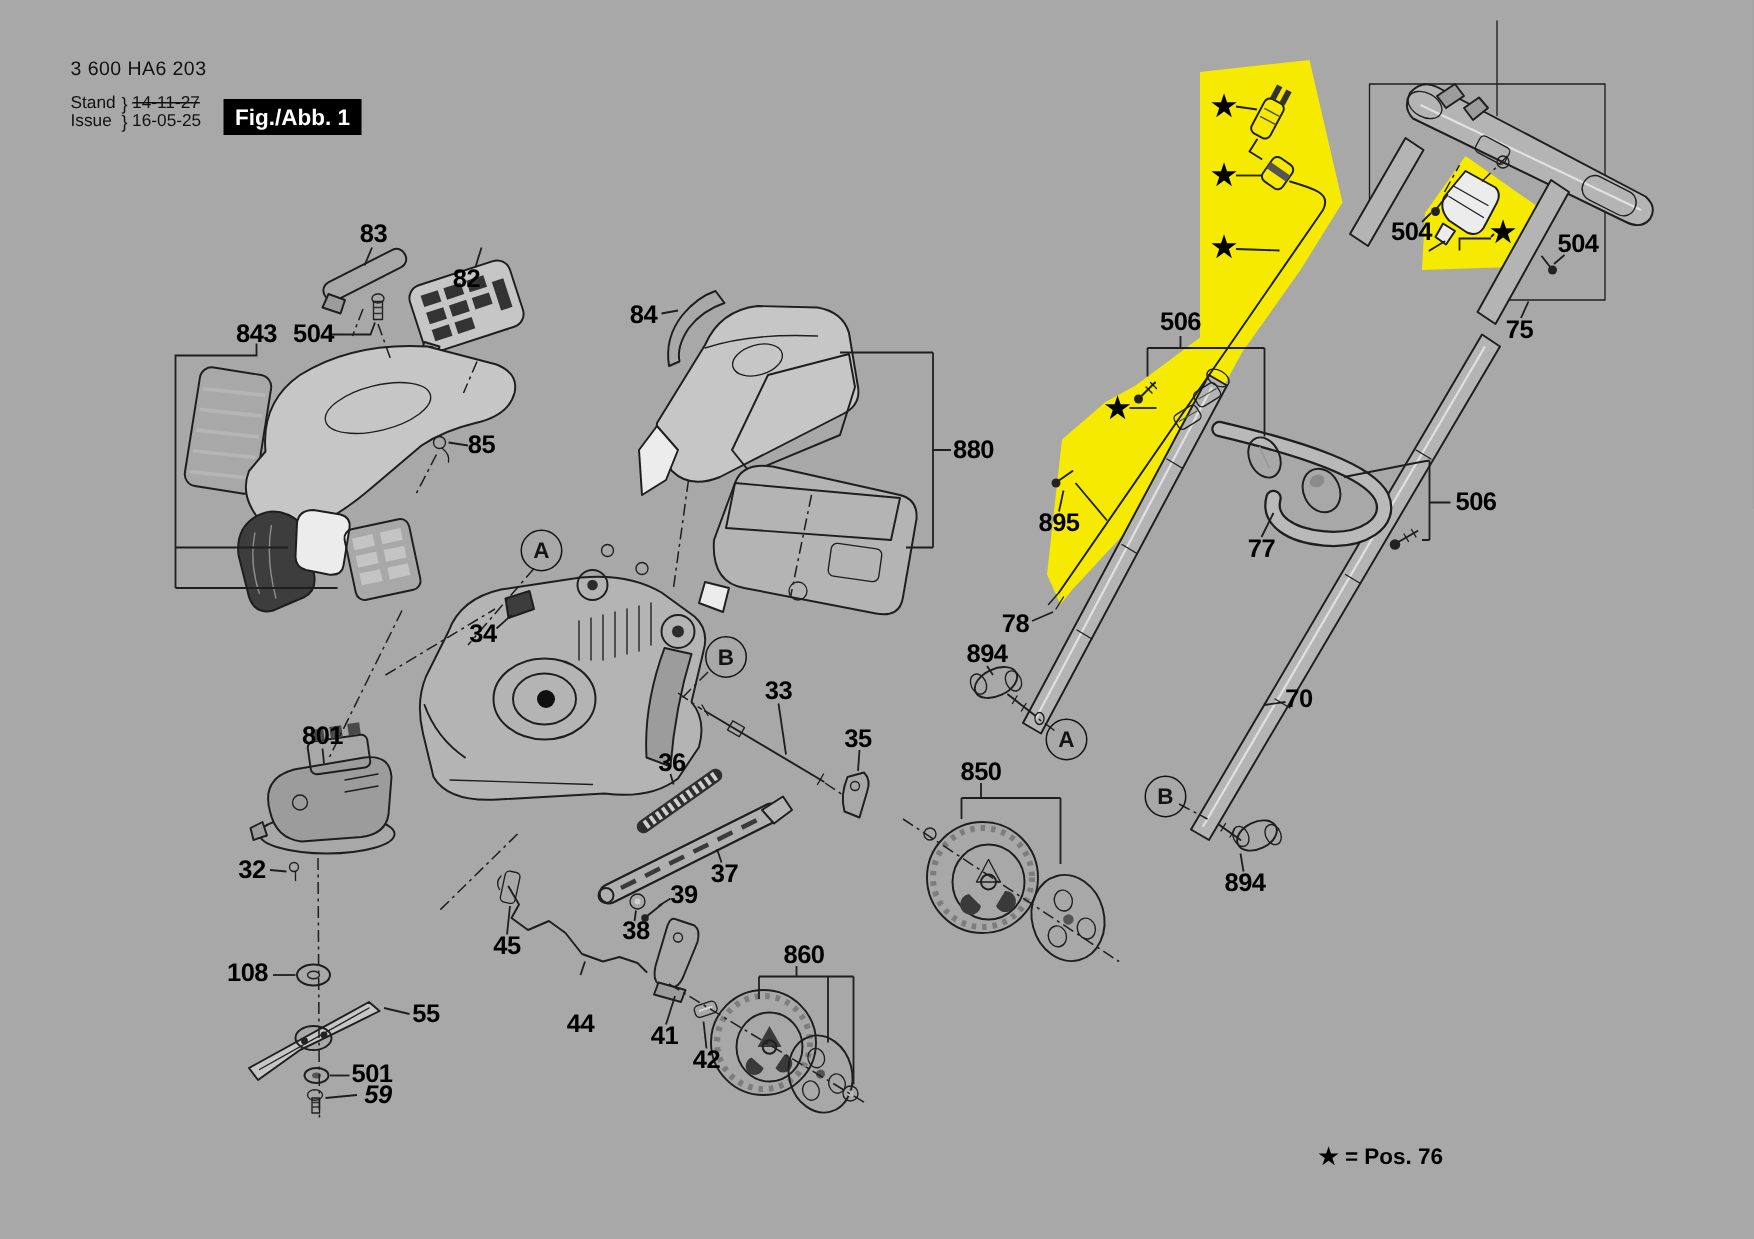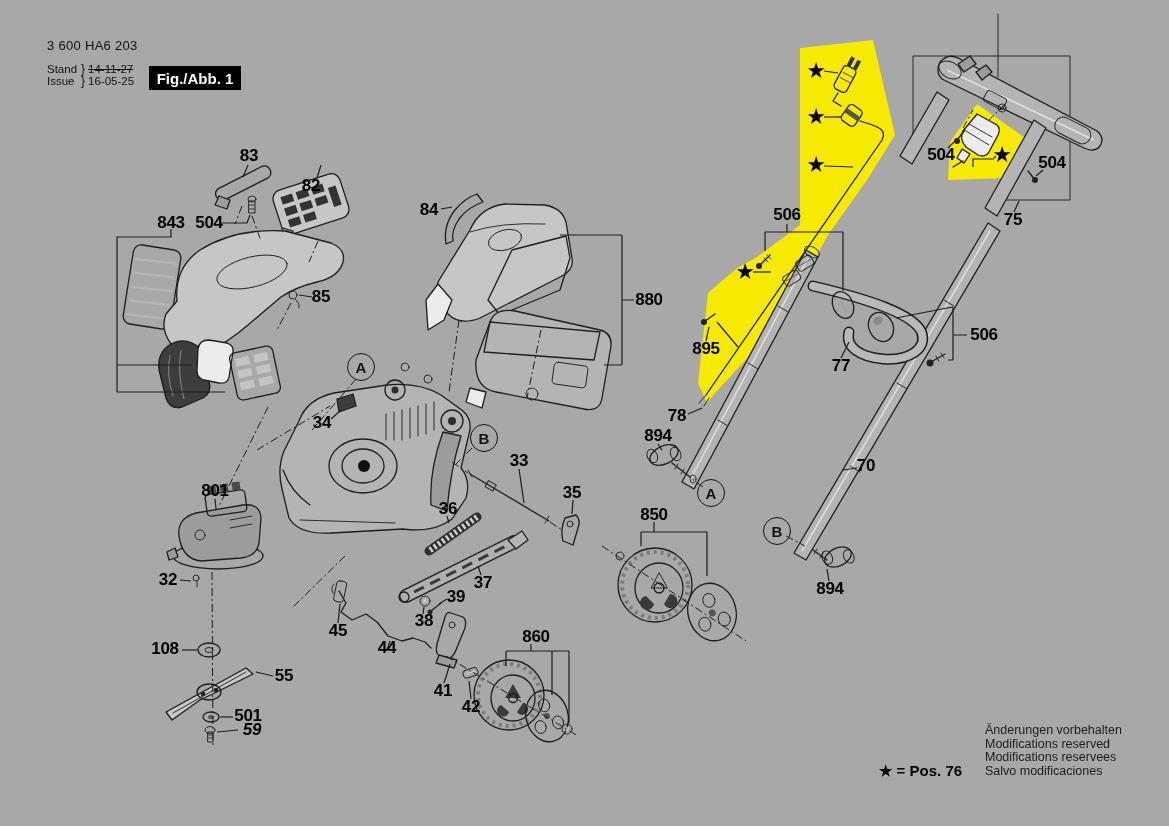--- a/index.html
+++ b/index.html
@@ -489,21 +489,21 @@
       <div class="part-label" style="left: 471px; top: 707px;">42</div>
       <div class="part-label" style="left: 536px; top: 637px;">860</div>
       <div class="part-label" style="left: 654px; top: 515px; text-align: right;">850</div>
       <div class="part-label" style="left: 215px; top: 491px;">801</div>
       <div class="part-label" style="left: 168px; top: 580px;">32</div>
       <div class="part-label" style="left: 165px; top: 649px;">108</div>
       <div class="part-label" style="left: 284px; top: 676px;">55</div>
       <div class="part-label" style="left: 248px; top: 716px;">501</div>
       <div class="part-label" style="left: 252px; top: 730px; font-style: italic;">59</div>
       <div class="part-label" style="left: 338px; top: 631px;">45</div>
-      <div class="part-label" style="left: 387px; top: 648px;">44</div>
+      <div class="part-label" style="left: 387px; top: 683px;">44</div>
       <div class="part-label" style="left: 658px; top: 436px;">894</div>
       <div class="part-label" style="left: 677px; top: 416px;">78</div>
       <div class="part-label" style="left: 706px; top: 349px;">895</div>
       <div class="part-label" style="left: 787px; top: 215px;">506</div>
       <div class="part-label" style="left: 841px; top: 366px;">77</div>
       <div class="part-label" style="left: 866px; top: 466px;">70</div>
       <div class="part-label" style="left: 830px; top: 589px;">894</div>
       <div class="part-label" style="left: 984px; top: 335px;">506</div>
       <div class="part-label" style="left: 1013px; top: 220px;">75</div>
       <div class="part-label" style="left: 941px; top: 155px;">504</div>
@@ -531,21 +531,15 @@
         <span>}</span>
       </div>
       <div class="meta-col">
         <span class="struck">14-11-27</span>
         <span>16-05-25</span>
       </div>
     </div>
   </div>
   <div class="badge">Fig./Abb. 1</div>
 
-  <div class="notes">
-    <div>Änderungen vorbehalten</div>
-    <div>Modifications reserved</div>
-    <div>Modifications reservees</div>
-    <div>Salvo modificaciones</div>
-  </div>
   <div class="star-note">★ = Pos. 76</div>
 
 </div>
 
 </body></html>

